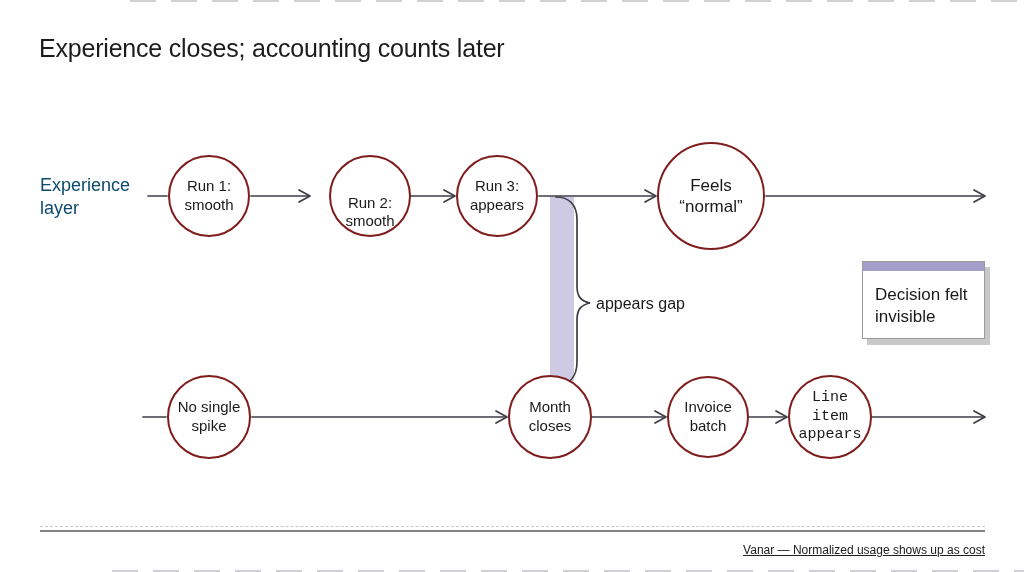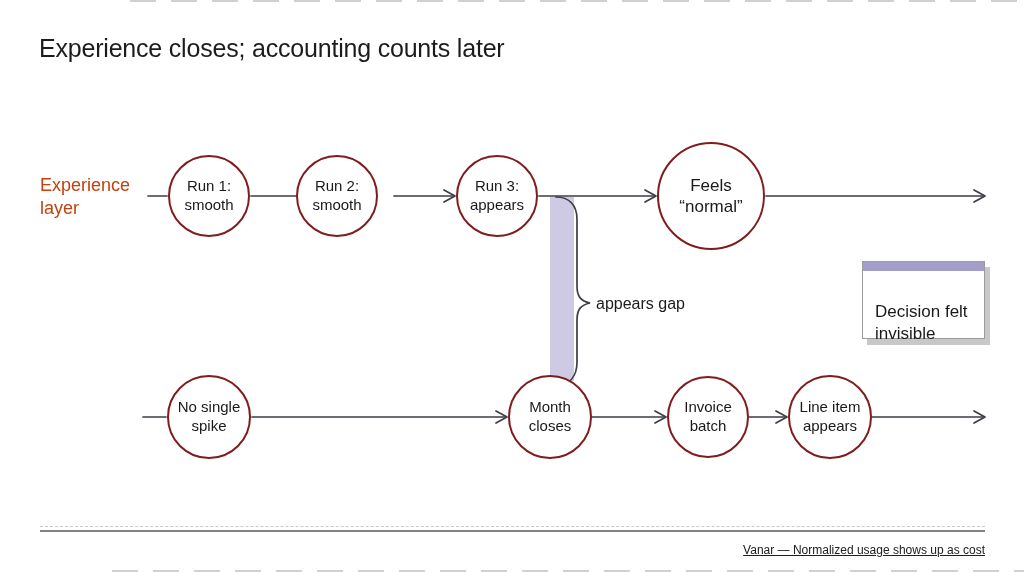--- a/index.html
+++ b/index.html
@@ -9,41 +9,41 @@
   }
   .edge-dash{position:absolute;height:2px;
     background:repeating-linear-gradient(90deg,#cfcfd4 0 26px,transparent 26px 41px);}
   .edge-dash.top{top:0;left:130;left:130px;width:894px;}
   .edge-dash.bottom{bottom:0;left:112px;width:912px;}
   .title{
     position:absolute;left:39px;top:34px;font-size:25px;letter-spacing:-0.2px;
     color:#1c1c1c;font-weight:400;white-space:nowrap;
   }
   .lane-label{
-    position:absolute;left:40px;width:112px;font-size:18px;line-height:1.28;color:#c2410c;
+    position:absolute;left:40px;width:112px;font-size:18px;line-height:1.28;color:#0c4a6e;
   }
   .lane-label.exp{top:174px;}
   .lane-label.fin{top:395px;}
   svg.wires{position:absolute;left:0;top:0;}
   .node{
     position:absolute;background:#ffffff;border:2px solid #7f1d1d;border-radius:50%;
     display:flex;align-items:center;justify-content:center;text-align:center;
     font-size:15px;line-height:1.25;color:#1a1a1a;box-sizing:border-box;padding:4px;
   }
   .node.big{font-size:17px;}
   .gap-label{
     position:absolute;left:596px;top:295px;font-size:16px;color:#1b1b1b;white-space:nowrap;
   }
   .note-box{
     position:absolute;left:862px;top:261px;width:123px;height:78px;box-sizing:border-box;
     background:#ffffff;border:1px solid #9b9b9b;box-shadow:5px 6px 0 0 #c8c8c8;
   }
   .note-box .bar{position:absolute;left:0;top:0;right:0;height:9px;background:#a49ecb;}
   .note-box .note-text{
-    position:absolute;left:12px;top:39px;width:100px;font-size:17px;line-height:1.3;color:#1a1a1a;
+    position:absolute;left:12px;top:22px;width:100px;font-size:17px;line-height:1.3;color:#1a1a1a;
   }
   .footer-rule{position:absolute;left:40px;top:526px;width:945px;border-top:1px dashed #c9c9c9;}
   .footer-rule-solid{position:absolute;left:40px;top:530px;width:945px;height:2px;background:#828282;}
   .footer-credit{
     position:absolute;right:39px;top:543px;font-size:12px;color:#202020;white-space:nowrap;text-decoration:underline;
   }
 </style>
 </head>
 <body>
 
@@ -83,40 +83,40 @@
       <polyline points="974,411 985,417 974,423"></polyline>
     </g>
 
     <path d="M 556 197 C 569 197 577 205 577 219 L 577 286 C 577 297 581 301 590 303
              C 581 305 577 309 577 320 L 577 362 C 577 377 569 385 556 386" stroke="#3d3d46" stroke-width="1.7" fill="none" stroke-linecap="round"></path>
   </svg>
 
   <div class="node" style="left:168px;top:155px;width:82px;height:82px;">
     <span>Run 1: smooth</span>
   </div>
-  <div class="node" style="left:296px;top:155px;width:82px;height:82px;">
+  <div class="node" style="left:329px;top:155px;width:82px;height:82px;align-items:flex-end;">
     <span>Run 2: smooth</span>
   </div>
   <div class="node" style="left:456px;top:155px;width:82px;height:82px;">
     <span>Run 3: appears</span>
   </div>
   <div class="node big" style="left:657px;top:142px;width:108px;height:108px;">
     <span>Feels “normal”</span>
   </div>
 
   <div class="node" style="left:167px;top:375px;width:84px;height:84px;">
     <span>No single spike</span>
   </div>
   <div class="node" style="left:508px;top:375px;width:84px;height:84px;">
     <span>Month closes</span>
   </div>
   <div class="node" style="left:667px;top:376px;width:82px;height:82px;">
     <span>Invoice batch</span>
   </div>
-  <div class="node" style="left:788px;top:375px;width:84px;height:84px;">
+  <div class="node" style="left:788px;top:375px;width:84px;height:84px;font-family:Liberation Mono, monospace;">
     <span>Line item appears</span>
   </div>
 
   <div class="gap-label">appears gap</div>
 
   <div class="note-box">
     <div class="bar"></div>
     <div class="note-text">Decision felt invisible</div>
   </div>
 

